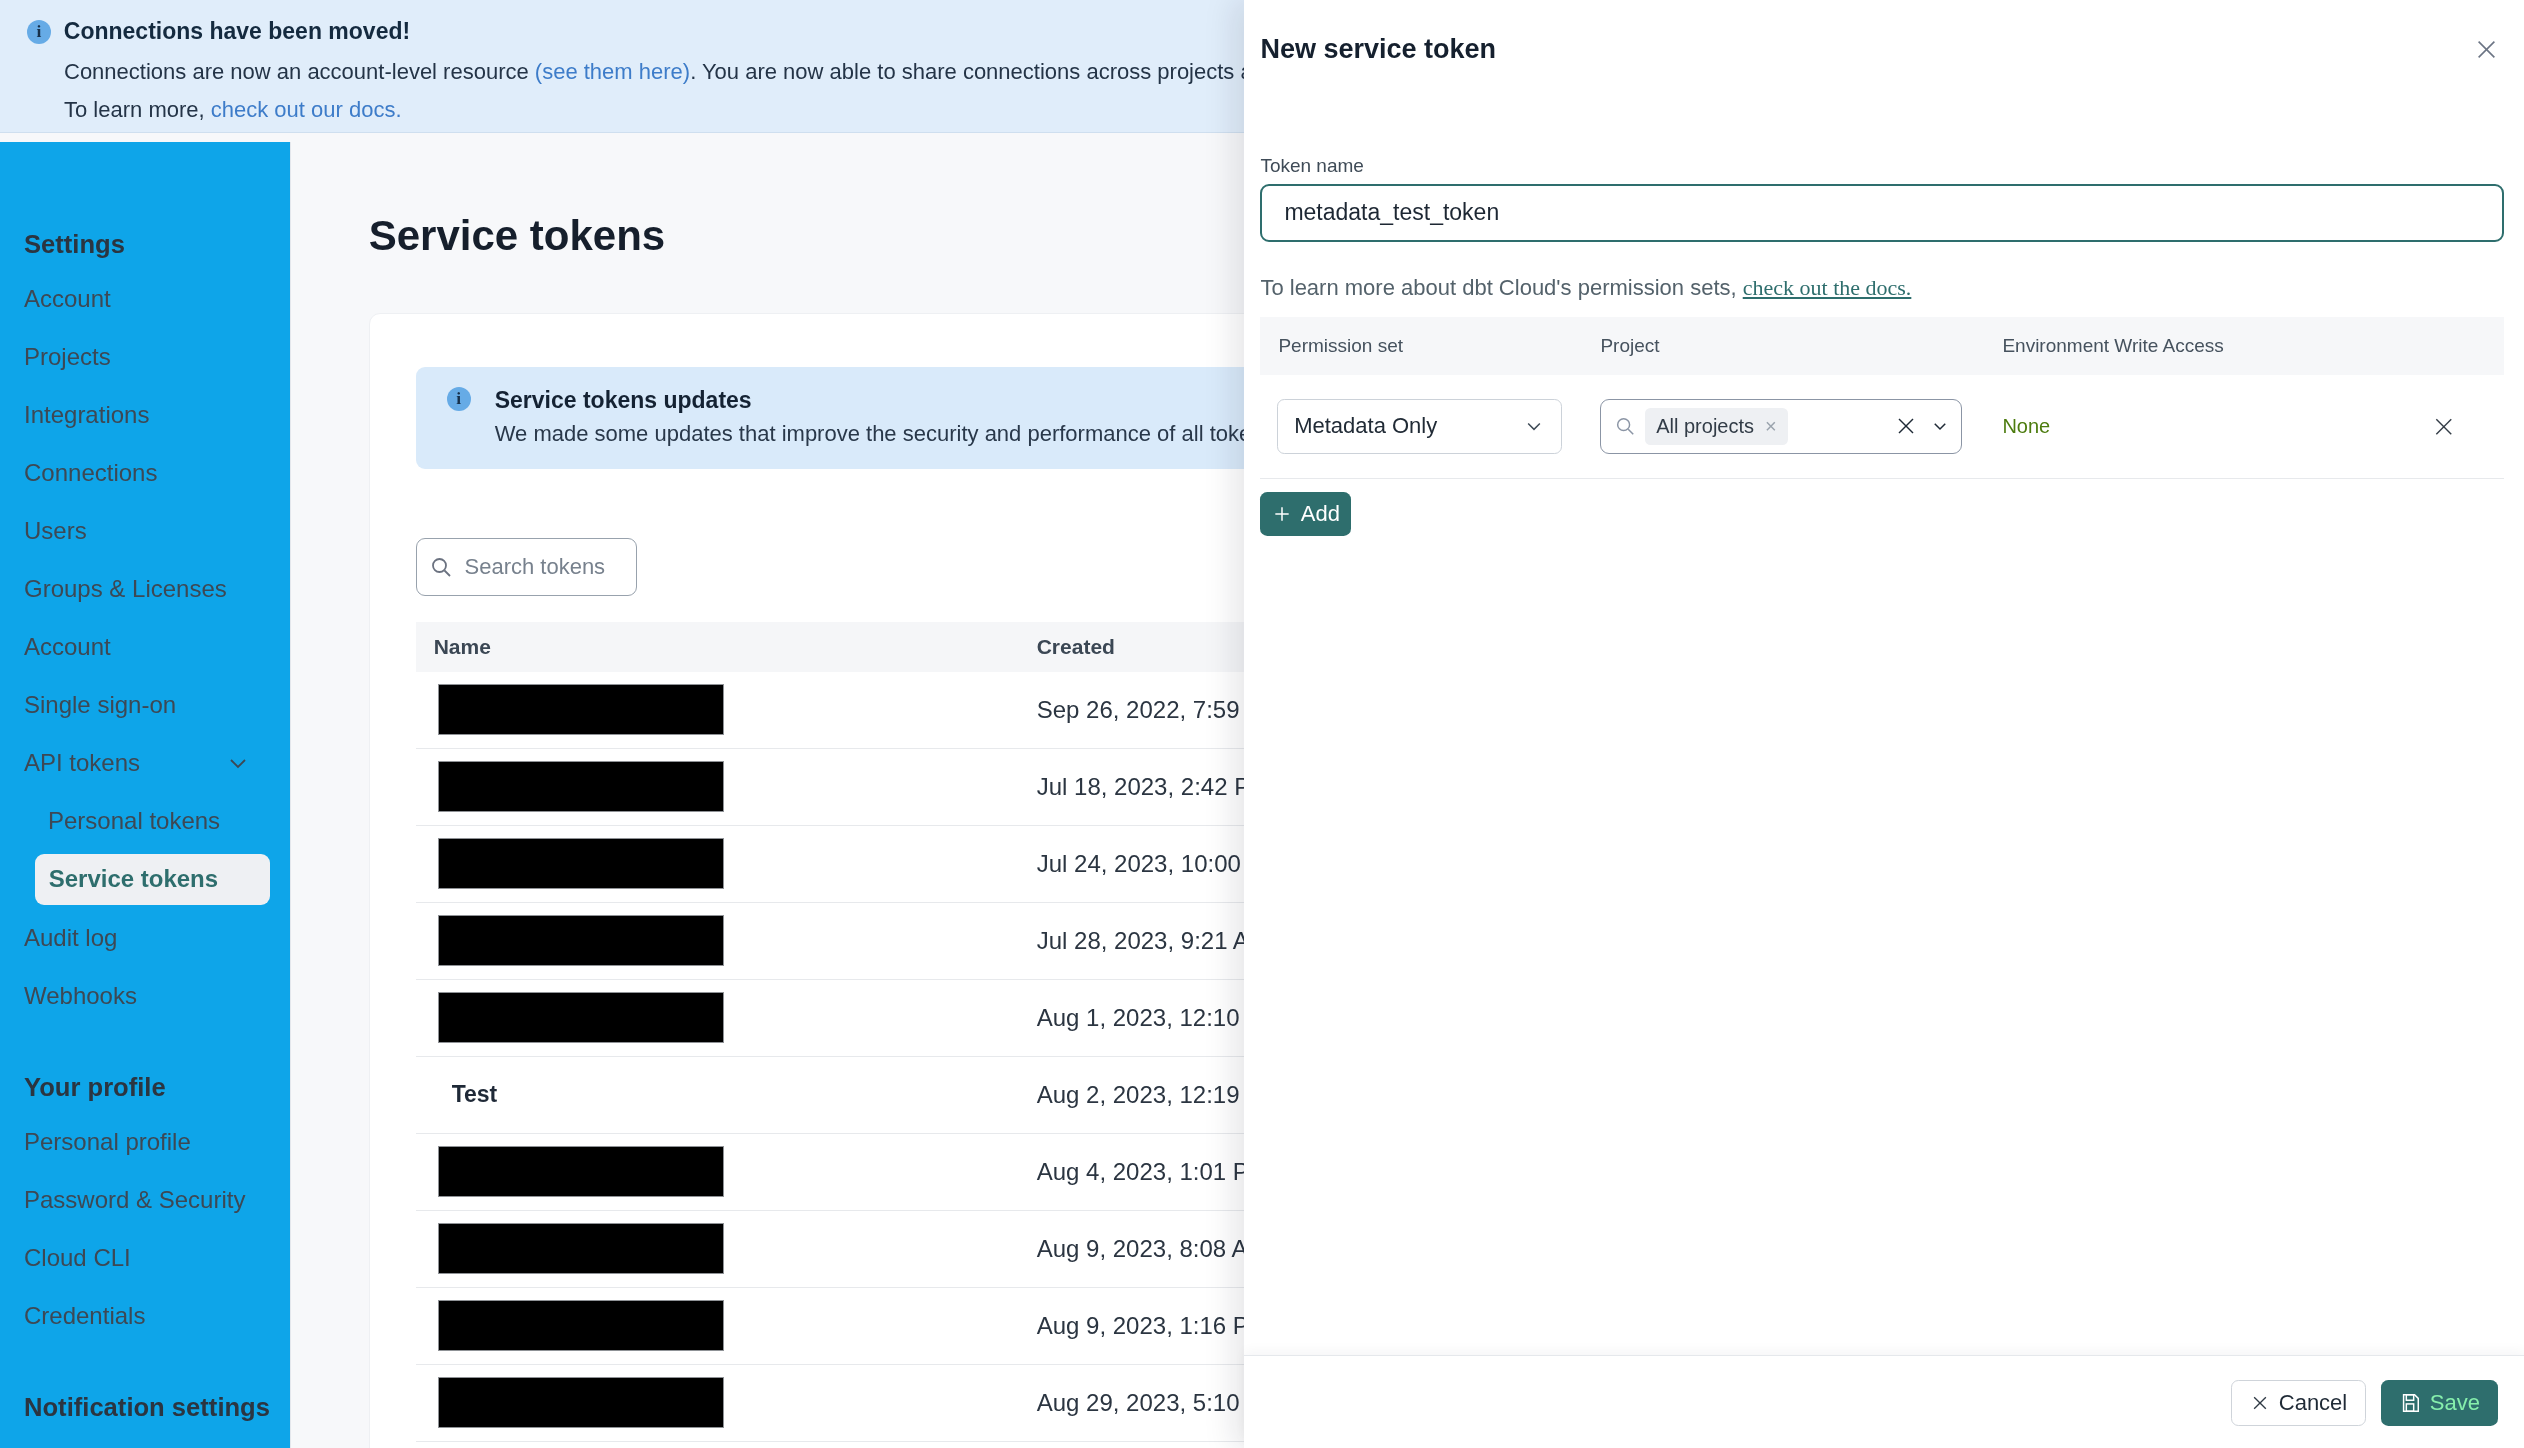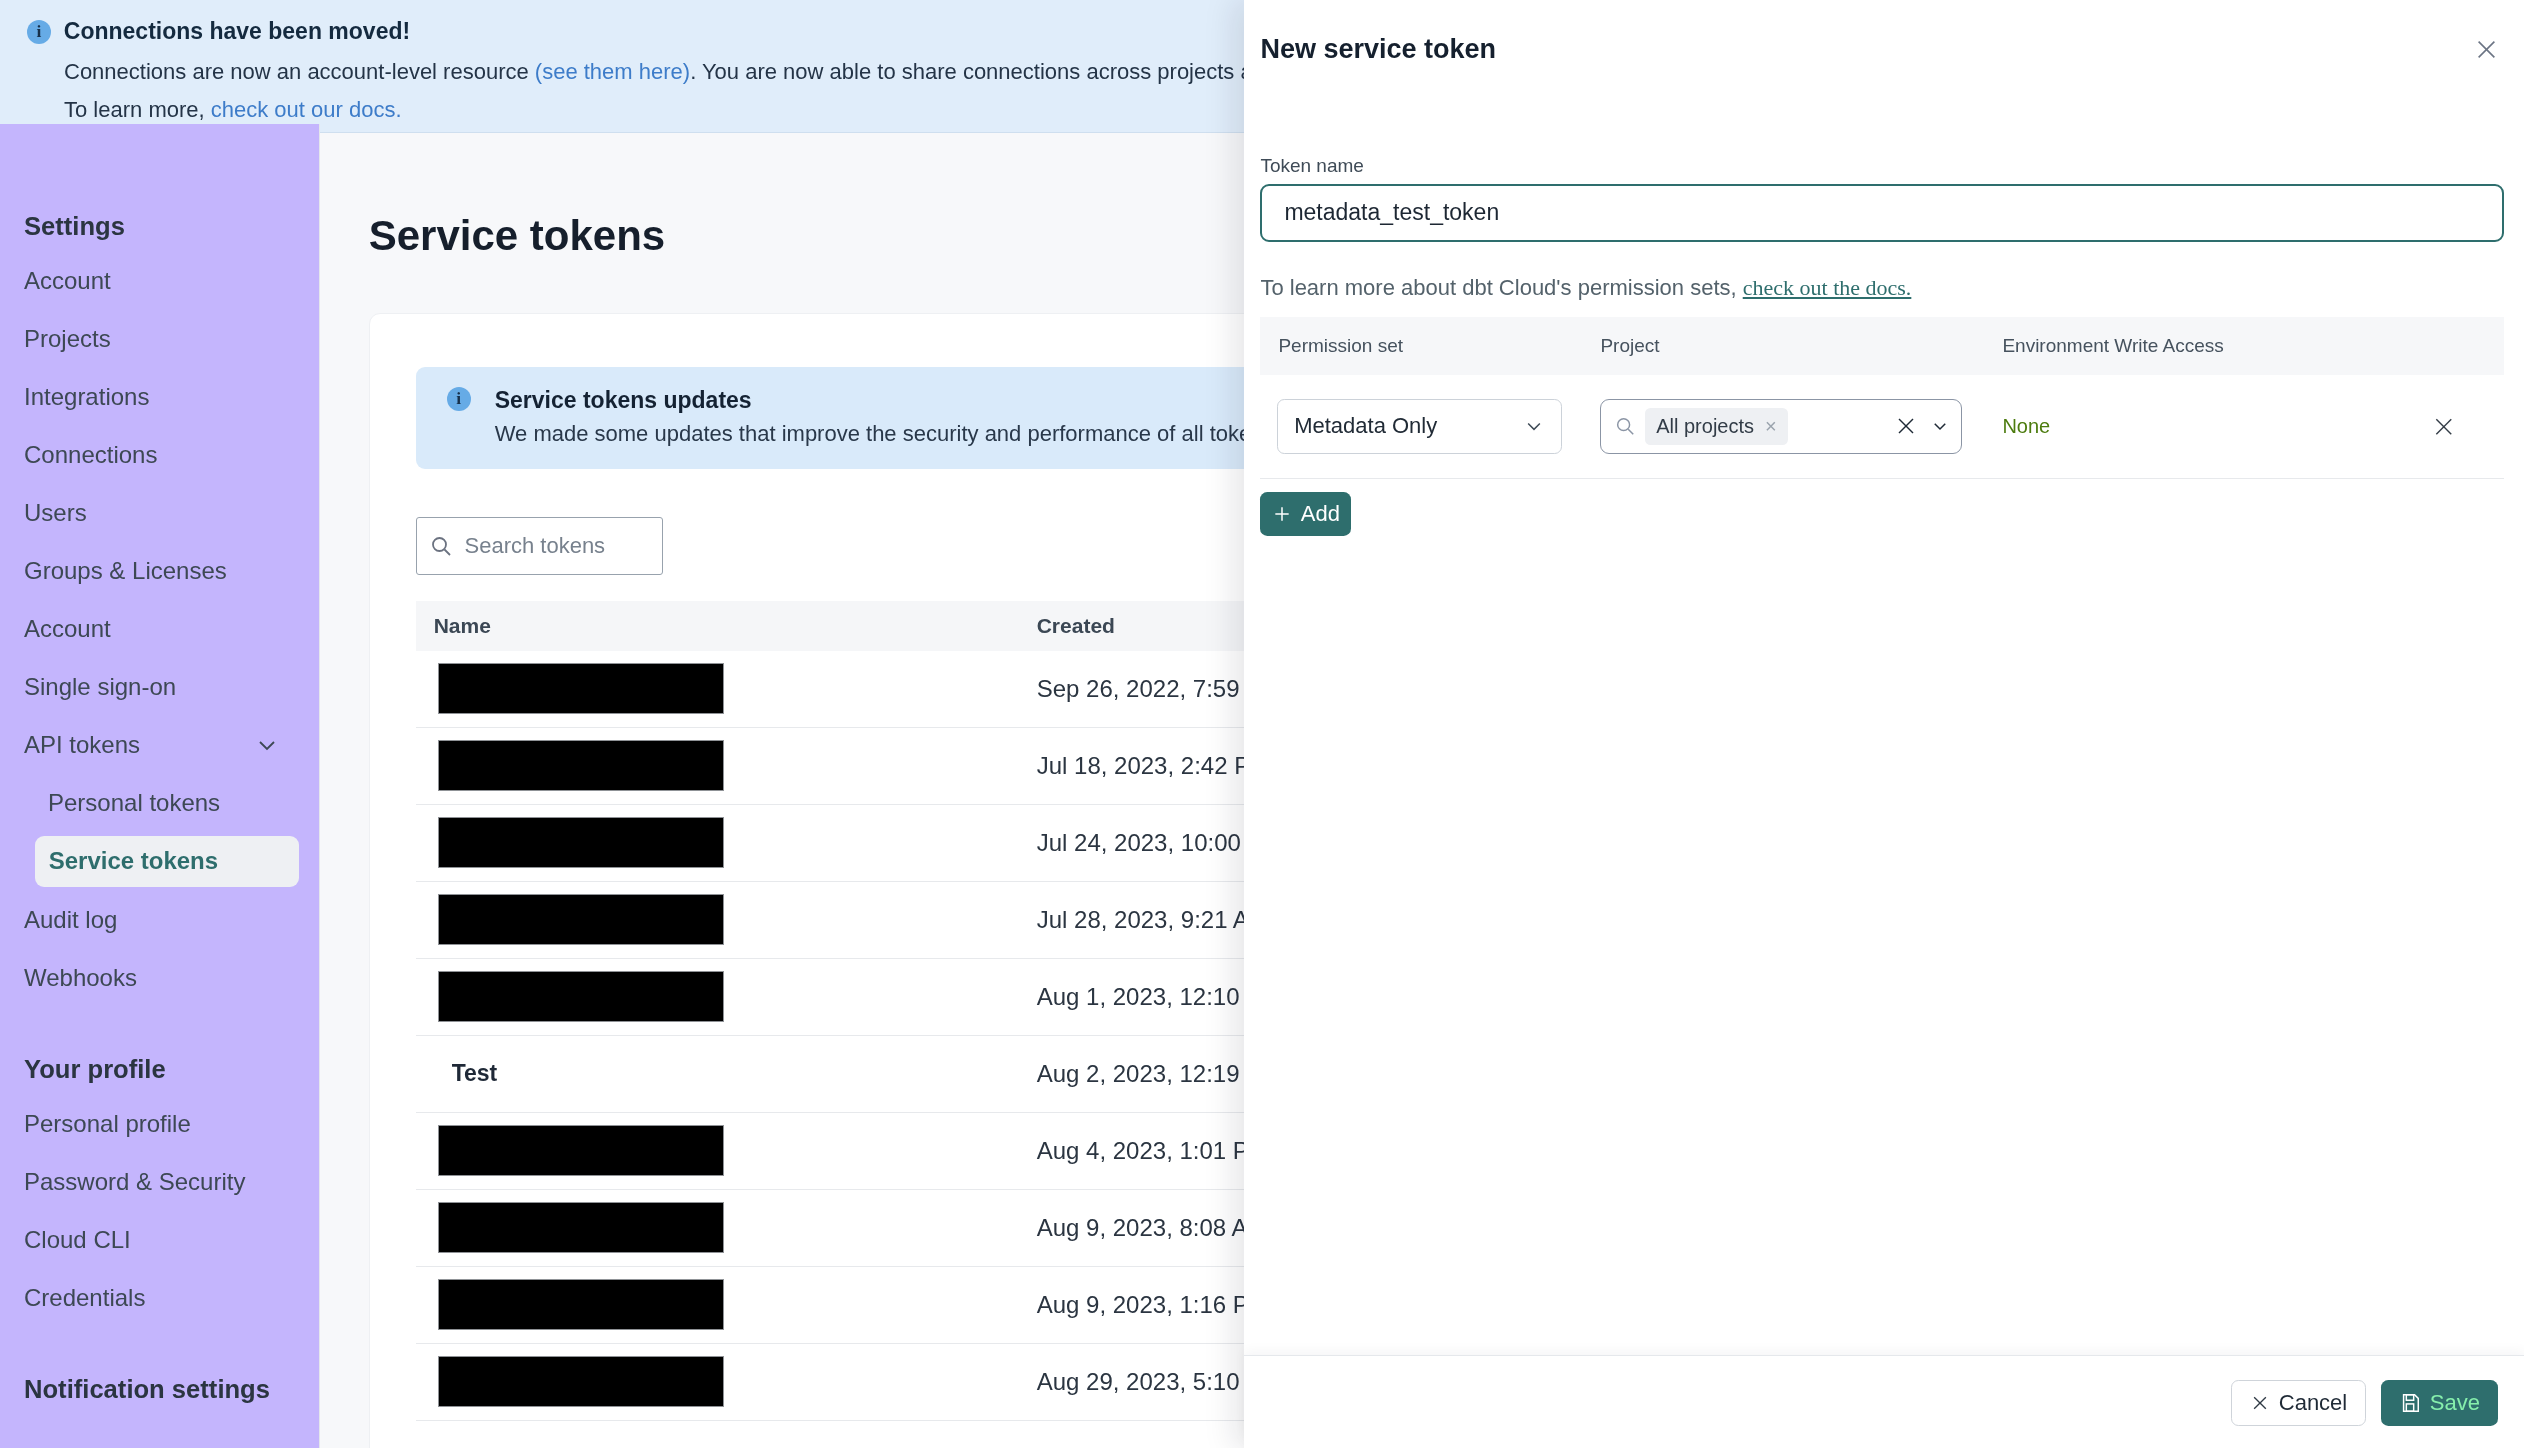--- a/index.html
+++ b/index.html
@@ -26,22 +26,22 @@
     font-size:17.4px; display:flex; align-items:center; justify-content:center;
     flex:0 0 auto; margin-top:1.8px;
   }
   .banner-title{ font-size:23px; font-weight:700; color:#142a3f; margin-left:12.8px; line-height:27px;}
   .banner-body{ margin:12.8px 0 0 37px; font-size:22px; color:#243447; line-height:27px;}
   .banner-body + .banner-body{ margin-top:11px; }
   a.blue-link{ color:var(--link-blue); text-decoration:none; cursor:pointer; }
 
   
   .sidebar{
-    position:absolute; top:124px; left:0; bottom:0; width:320px;
-    background:#c4b5fd; border-right:1.8px solid #e4e7ec; padding-top:84px;
+    position:absolute; top:142px; left:0; bottom:0; width:291px;
+    background:#0ea5e9; border-right:1.8px solid #e4e7ec; padding-top:84px;
     overflow:hidden;
   }
   .side-heading{
     height:37px; line-height:37px; padding-left:24px; font-size:25.6px;
     font-weight:700; color:#2b3541; margin-bottom:7.3px;
   }
   .side-item{
     height:58px; display:flex; align-items:center; padding:0 40px 0 24px;
     font-size:24px; color:#3d4854; cursor:pointer;
   }
@@ -62,21 +62,21 @@
   }
   .info-box{
     width:1653px; height:102px; background:var(--info-bg); border-radius:9px;
     display:flex; align-items:flex-start; padding:18px 0 0 31px; overflow:hidden;
   }
   .info-text{ margin-left:24px; white-space:nowrap; }
   .info-title{ font-size:23px; font-weight:700; color:#142233; line-height:31px; }
   .info-body{ font-size:22px; color:#29384a; line-height:35px; }
 
   .search-box{
-    margin-top:48px; width:247px; height:58px; border:1.8px solid #98a2ad; border-radius:3px;
+    margin-top:69px; width:221px; height:58px; border:1.8px solid #98a2ad; border-radius:9px;
     background:#fff; display:flex; align-items:center; padding:0 12.8px;
   }
   .search-box input{
     border:none; outline:none; background:transparent; font-size:22px; width:100%;
     font-family:"Liberation Sans", sans-serif; color:#2b3440; margin-left:11px;
   }
   .search-box input::placeholder{ color:#77818d; }
 
   .table{ margin-top:25.6px; width:2028px; }
   .t-head{

